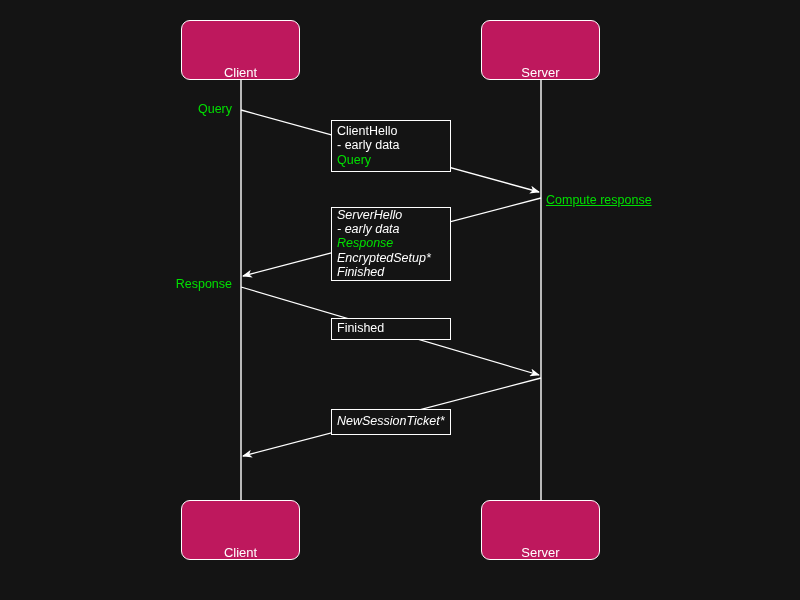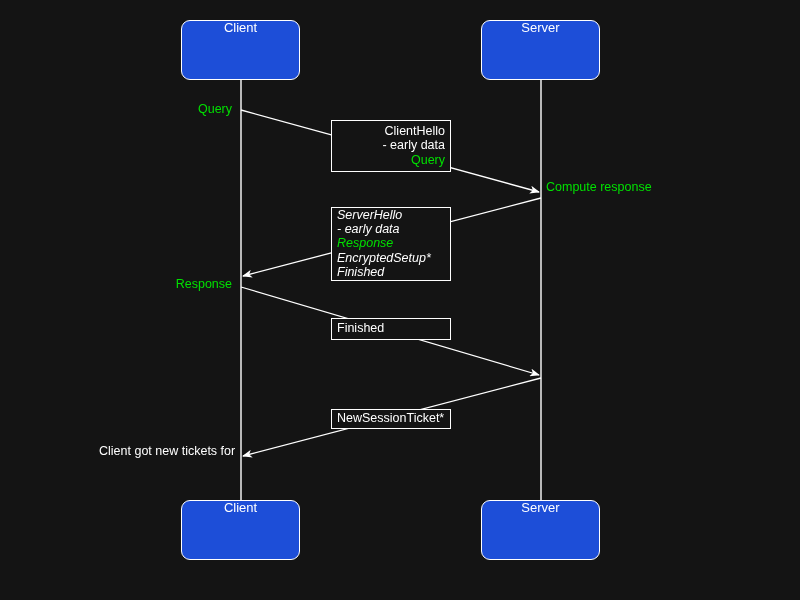--- a/index.html
+++ b/index.html
@@ -24,24 +24,24 @@
     position: absolute;
     top: 0;
     left: 0;
     width: 800px;
     height: 600px;
   }
   .actor-box {
     position: absolute;
     border: 1.5px solid #ffffff;
     border-radius: 9px;
-    background: #1d4ed8;
+    background: #be185d;
     box-sizing: border-box;
     display: flex;
-    align-items: flex-start;
+    align-items: flex-end;
     justify-content: center;
   }
   .actor-label {
     color: #ffffff;
     font-size: 13px;
     font-family: "Liberation Sans", sans-serif;
     line-height: 1;
   }
   .msg-box {
     position: absolute;
@@ -111,42 +111,41 @@
 
   <div class="actor-box" id="actor-client-bottom" style="left: 181px; top: 500px; width: 119px; height: 60px;">
     <span class="actor-label">Client</span>
   </div>
 
   <div class="actor-box" id="actor-server-bottom" style="left: 481px; top: 500px; width: 119px; height: 60px;">
     <span class="actor-label">Server</span>
   </div>
 
   <div id="msg-boxes-container">
-      <div class="msg-box" style="left: 331px; top: 120px; width: 120px; height: 52px; align-items: flex-end;">
+      <div class="msg-box" style="left: 331px; top: 120px; width: 120px; height: 52px;">
         <div class="msg-line">ClientHello</div>
         <div class="msg-line">- early data</div>
         <div class="msg-line accent">Query</div>
       </div>
       <div class="msg-box" style="left: 331px; top: 207px; width: 120px; height: 74px; font-style: italic;">
         <div class="msg-line">ServerHello</div>
         <div class="msg-line">- early data</div>
         <div class="msg-line accent">Response</div>
         <div class="msg-line">EncryptedSetup*</div>
         <div class="msg-line">Finished</div>
       </div>
       <div class="msg-box" style="left: 331px; top: 318px; width: 120px; height: 22px;">
         <div class="msg-line">Finished</div>
       </div>
-      <div class="msg-box" style="left: 331px; top: 409px; width: 120px; height: 20px;">
+      <div class="msg-box" style="left: 331px; top: 409px; width: 120px; height: 26px; font-style: italic;">
         <div class="msg-line">NewSessionTicket*</div>
       </div>
     </div>
 
   <div id="notes-container">
       <div class="note accent right-align" style="left: 110px; top: 102px; width: 122px;">Query</div>
-      <div class="note accent" style="left: 546px; top: 180px; width: 160px;">Compute response</div>
+      <div class="note accent" style="left: 546px; top: 193px; width: 160px; text-decoration: underline;">Compute response</div>
       <div class="note accent right-align" style="left: 110px; top: 277px; width: 122px;">Response</div>
       <div class="note plain" style="left: 99px; top: 444px;">
-        <div>Client got new tickets for</div>
       </div>
     </div>
 
 </div>
 
 </body></html>

